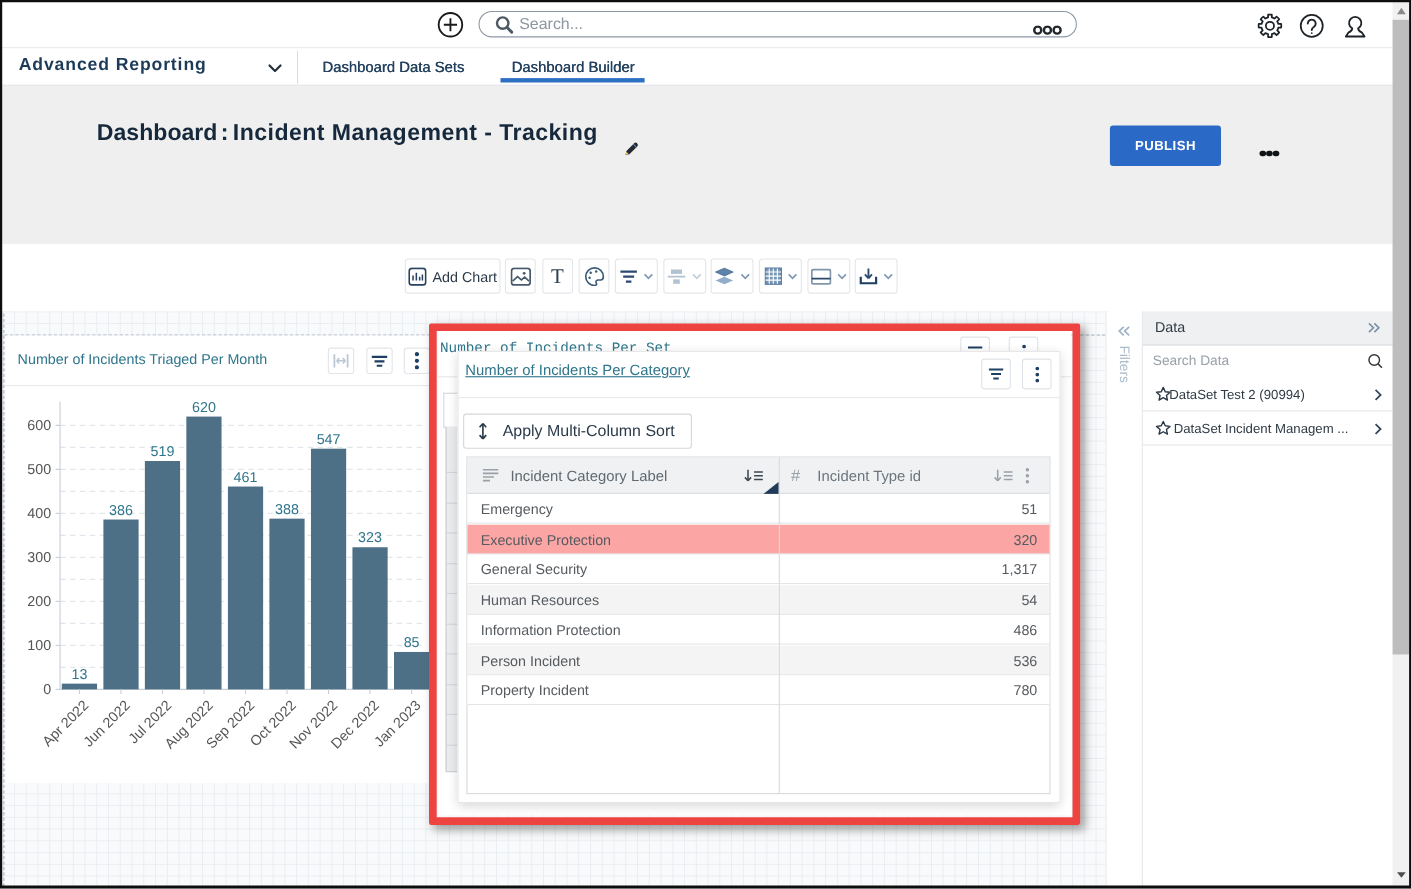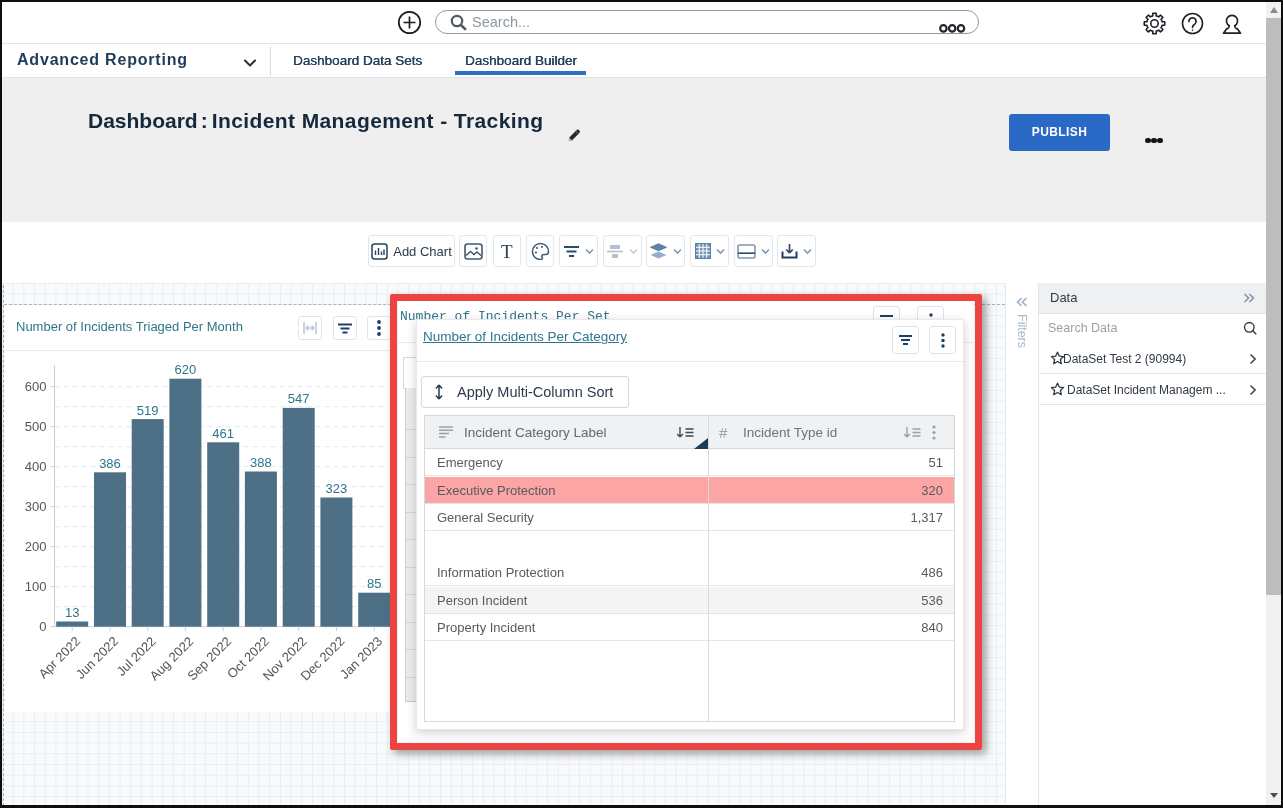--- a/index.html
+++ b/index.html
@@ -407,31 +407,35 @@
       <span class="val">51</span>
     </div>
   <div class="mrow" style="top:60.5px; background:#fca5a5;">
       <span class="lbl">Executive Protection</span>
       <span class="val">320</span>
     </div>
   <div class="mrow" style="top:88.0px; background:#fff;">
       <span class="lbl">General Security</span>
       <span class="val">1,317</span>
     </div>
+  <div class="mrow" style="top:115.5px; background:#f4f4f5;">
+      <span class="lbl">Human Resources</span>
+      <span class="val">54</span>
+    </div>
   <div class="mrow" style="top:143.0px; background:#fff;">
       <span class="lbl">Information Protection</span>
       <span class="val">486</span>
     </div>
   <div class="mrow" style="top:170.5px; background:#f4f4f5;">
       <span class="lbl">Person Incident</span>
       <span class="val">536</span>
     </div>
   <div class="mrow" style="top:198.0px; background:#fff;">
       <span class="lbl">Property Incident</span>
-      <span class="val">840</span>
+      <span class="val">780</span>
     </div>
 </div>
 
 <div id="filtstrip" class="abs"></div>
 <div class="abs" style="left:1016px; top:294px;"><svg width="12" height="11">
       <path d="M5.6 1.2 L1.5 5l4.1 3.8M10.5 1.2 L6.4 5l4.1 3.8" fill="none" stroke="#9fb4c8" stroke-width="1.6"></path>
     </svg></div>
 <div class="abs" style="left:1013px; top:314px; width:16px; font-size:12.5px; color:#a9bac9; writing-mode:vertical-rl;">Filters</div>
 <div id="datapanel" class="abs"></div>
 <div id="datahdr" class="abs">

